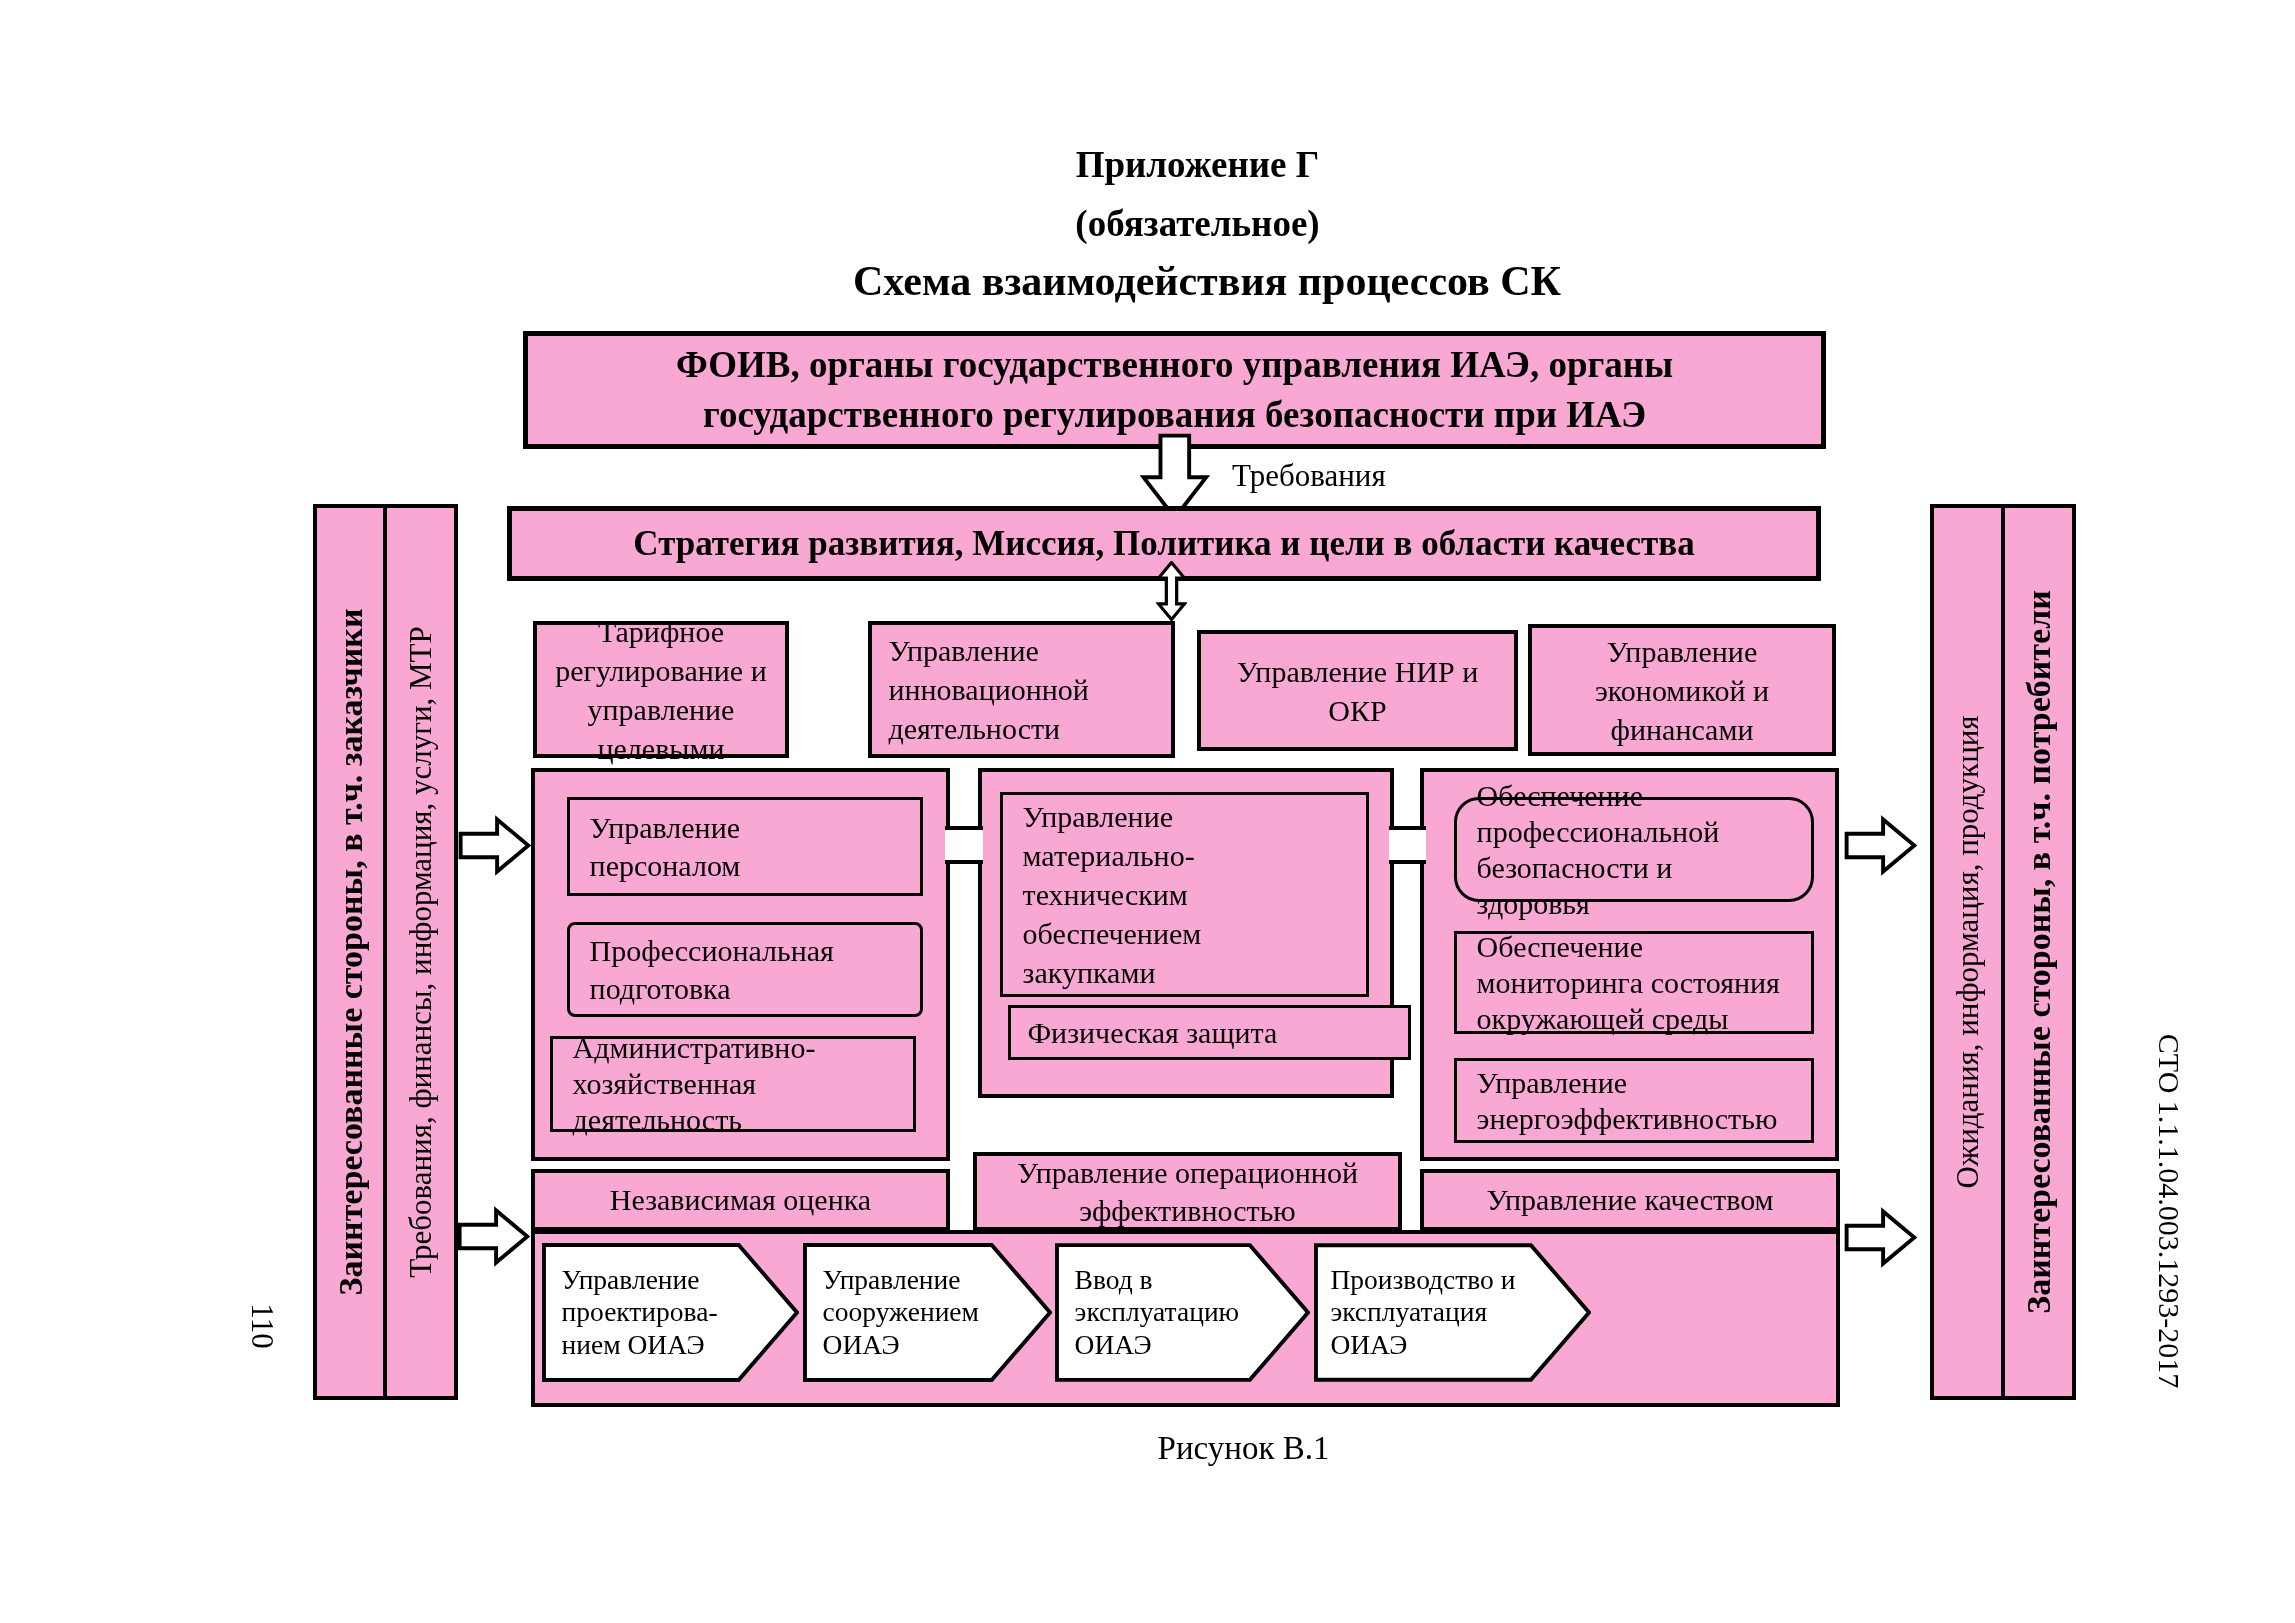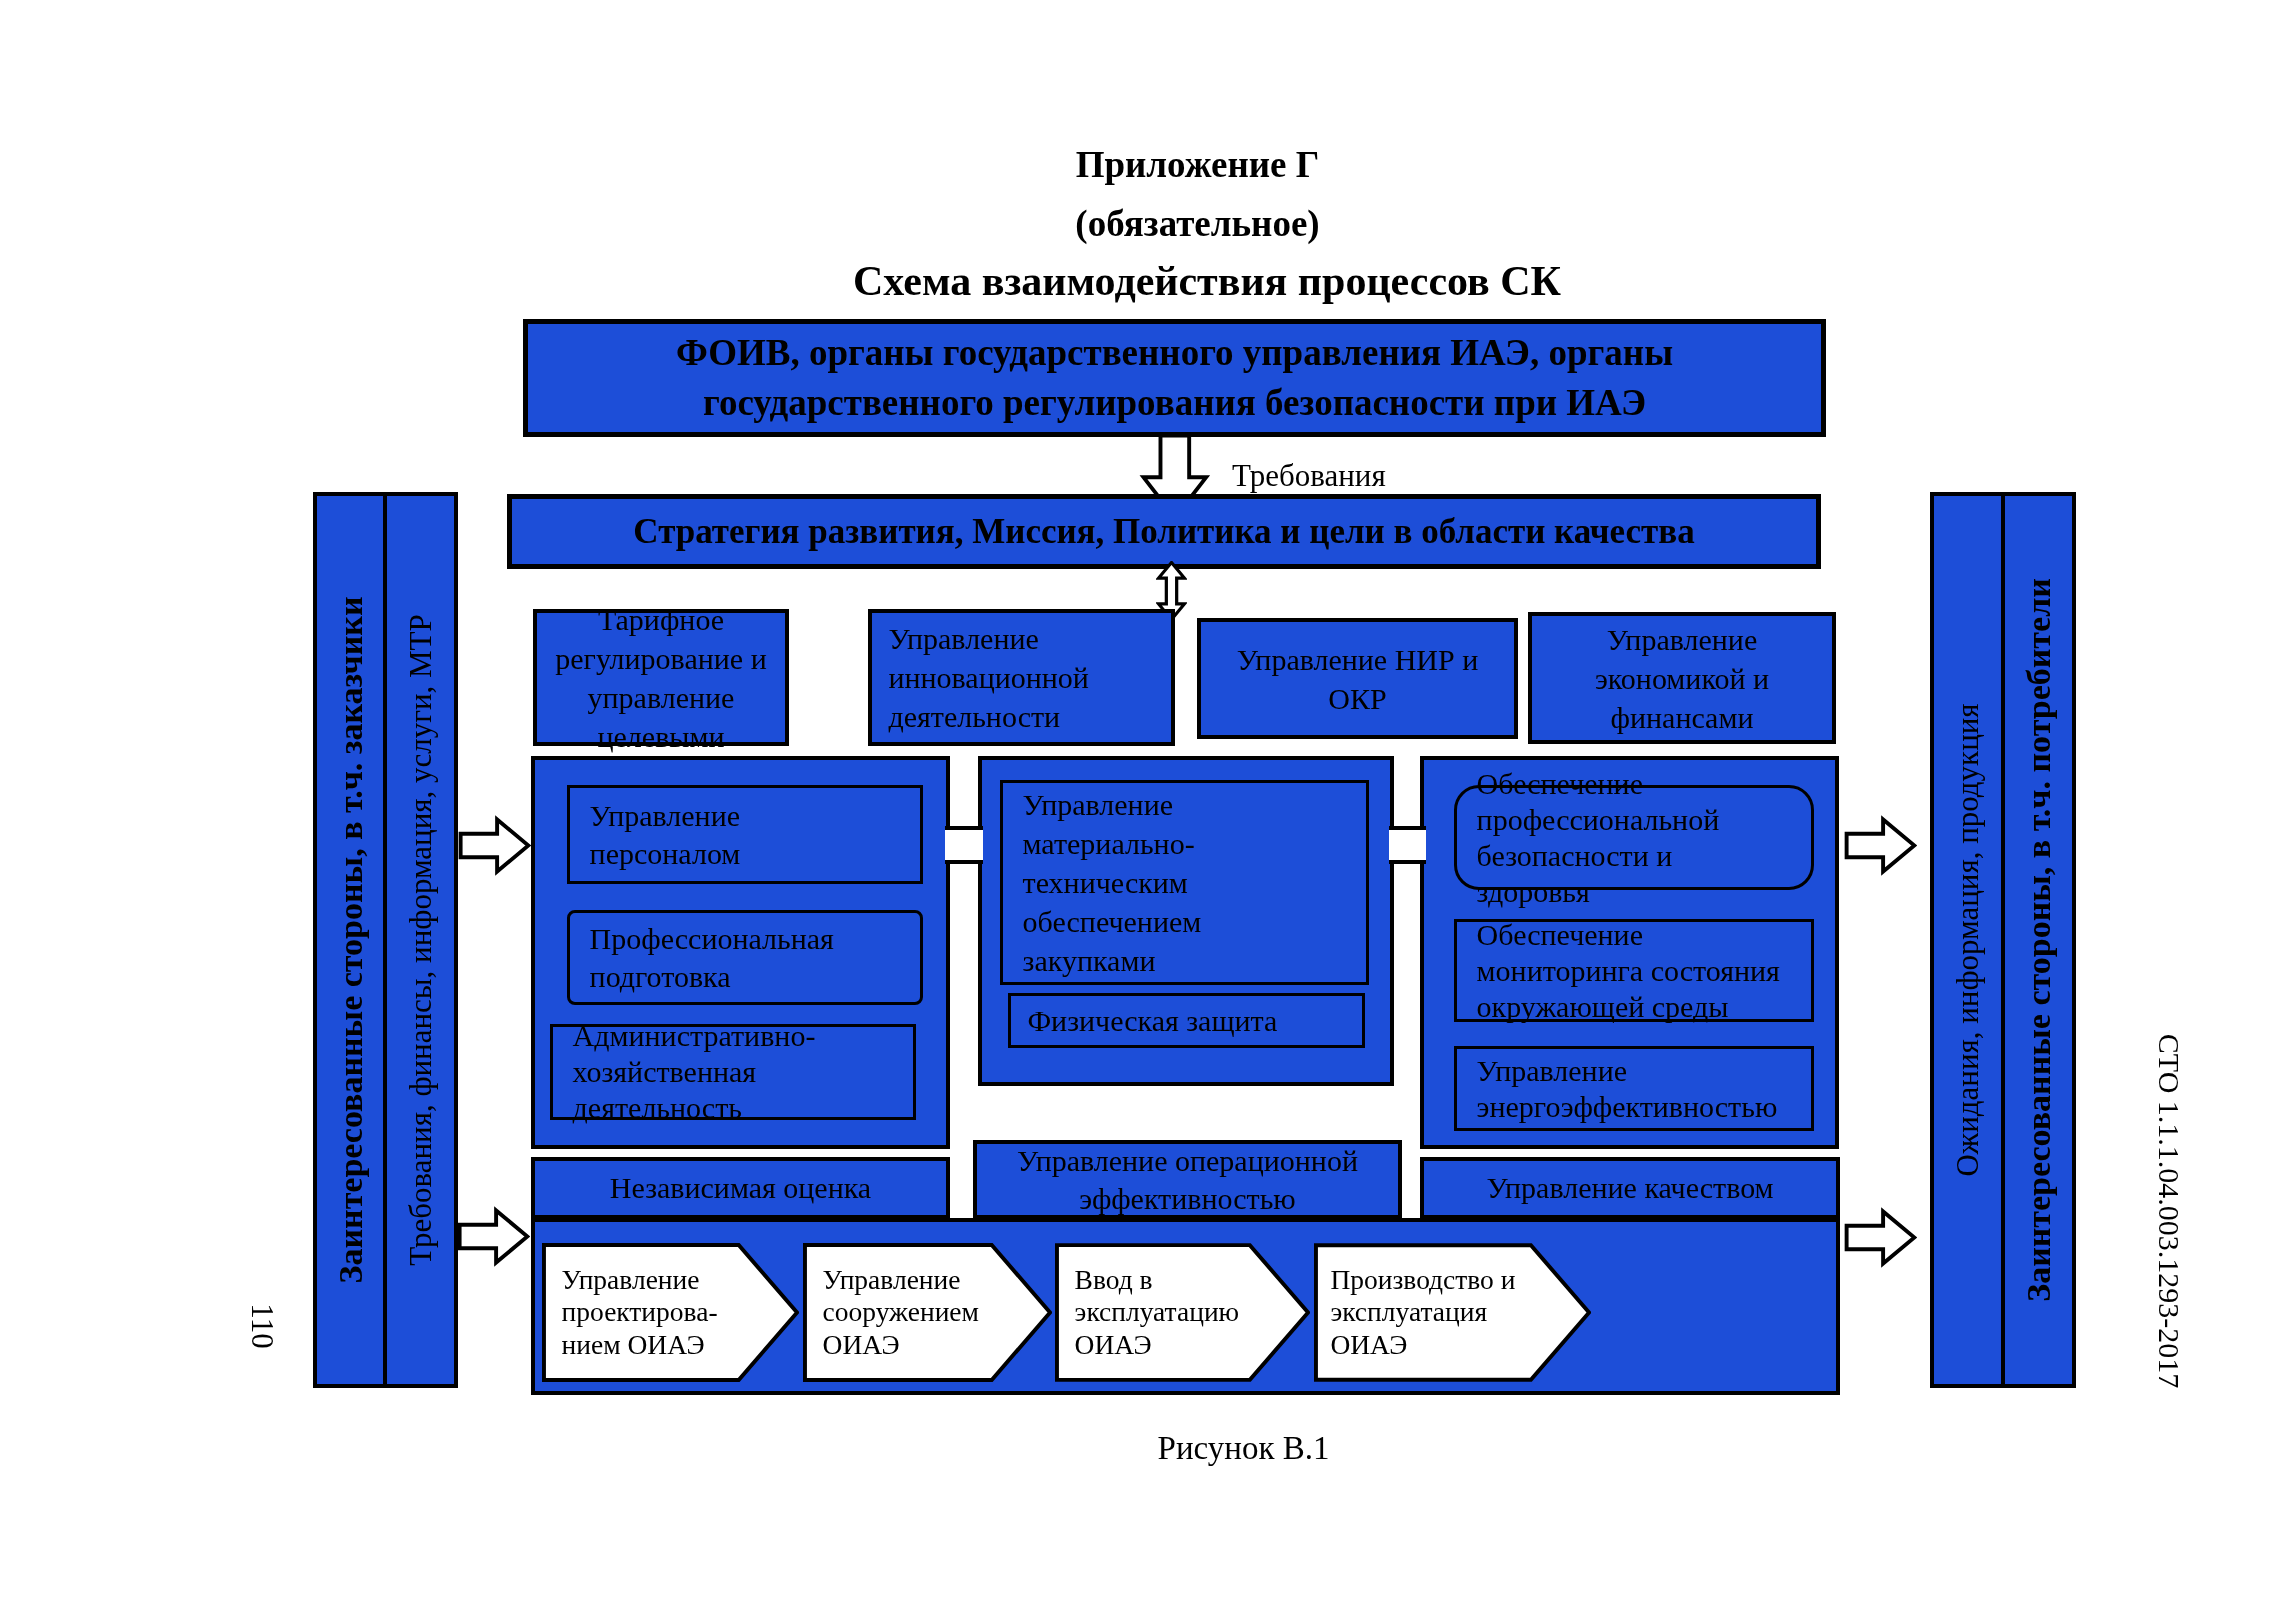--- a/index.html
+++ b/index.html
@@ -1,20 +1,20 @@
 <!DOCTYPE html>
 <html style="font-size:10.5px"><head>
 <meta charset="utf-8">
 <style>
   html,body { margin:0; padding:0; background:#fff; }
   #page {
     position:relative; width:2295px; height:1623px; background:#ffffff;
     font-family:"Liberation Serif","DejaVu Serif",serif; color:#000;
   }
-  .b  { position:absolute; box-sizing:border-box; background:#1d4ed8; border:4.6px solid #000; }
+  .b  { position:absolute; box-sizing:border-box; background:#f9a8d4; border:4.6px solid #000;margin-top:12px; }
   .thick { border-width:5.9px; }
   .thin  { border-width:3.9px; }
   .cc { display:flex; align-items:center; justify-content:center; text-align:center; }
   .cl { display:flex; align-items:center; justify-content:flex-start; text-align:left; }
   .bold { font-weight:bold; }
   .abs { position:absolute; }
   .vwrap { position:absolute; display:flex; align-items:center; justify-content:center; overflow:visible; }
   .vtext   { white-space:nowrap; transform:rotate(-90deg); }
   .vtext90 { white-space:nowrap; transform:rotate(90deg); }
   .bridge { position:absolute; background:#fff; border-top:4.6px solid #000; border-bottom:4.6px solid #000; }
@@ -55,21 +55,21 @@
 
   <div class="b" style="left:531px; top:756px; width:419px; height:393px;"></div>
   <div class="b" style="left:978px; top:756px; width:416px; height:330px;"></div>
   <div class="b" style="left:1420px; top:756px; width:419px; height:393px;"></div>
 
   <div class="b thin cl" style="left:567px; top:785px; width:356px; height:99px; font-size:30px; line-height:1.25; padding:0 79px 0 19.6px;">Управление персоналом</div>
   <div class="b thin cl" style="left:567px; top:910px; width:356px; height:95px; font-size:30px; line-height:1.25; padding:0 79px 0 19.6px;border-radius:8px;">Профессиональная подготовка</div>
   <div class="b thin cl" style="left:550px; top:1024px; width:366px; height:96px; font-size:30px; line-height:1.2; padding:0 39px 0 19.6px;">Административно-хозяйственная деятельность</div>
 
   <div class="b thin cl" style="left:1000px; top:780px; width:369px; height:205px; font-size:30px; line-height:1.3; padding:0 46px 0 19.6px;">Управление материально-техническим обеспечением закупками</div>
-  <div class="b thin cl" style="left:1008px; top:993px; width:357px; height:55px; font-size:30px; padding:0 13px 0 16.4px;">Физическая защита</div>
+  <div class="b thin cl" style="left:1008px; top:993px; width:403px; height:55px; font-size:30px; padding:0 13px 0 16.4px;">Физическая защита</div>
 
   <div class="b thin cl" style="left:1454px; top:785px; width:360px; height:105px; font-size:30px; line-height:1.2; padding:0 19.6px;border-radius:25px;">Обеспечение профессиональной безопасности и здоровья</div>
   <div class="b thin cl" style="left:1454px; top:919px; width:360px; height:103px; font-size:30px; line-height:1.2; padding:0 19.6px;">Обеспечение мониторинга состояния окружающей среды</div>
   <div class="b thin cl" style="left:1454px; top:1046px; width:360px; height:85px; font-size:30px; line-height:1.2; padding:0 19.6px;">Управление энергоэффективностью</div>
 
   <div class="bridge" style="left:945px; top:826px; width:38px; height:30px;"></div>
   <div class="bridge" style="left:1389px; top:826px; width:37px; height:30px;"></div>
 
   <div class="b cc" style="left:531px; top:1157px; width:419px; height:62px; font-size:30px;">Независимая оценка</div>
   <div class="b cc" style="left:973px; top:1140px; width:429px; height:79px; font-size:30px; line-height:1.25; padding:0 19.6px;">Управление операционной эффективностью</div>

